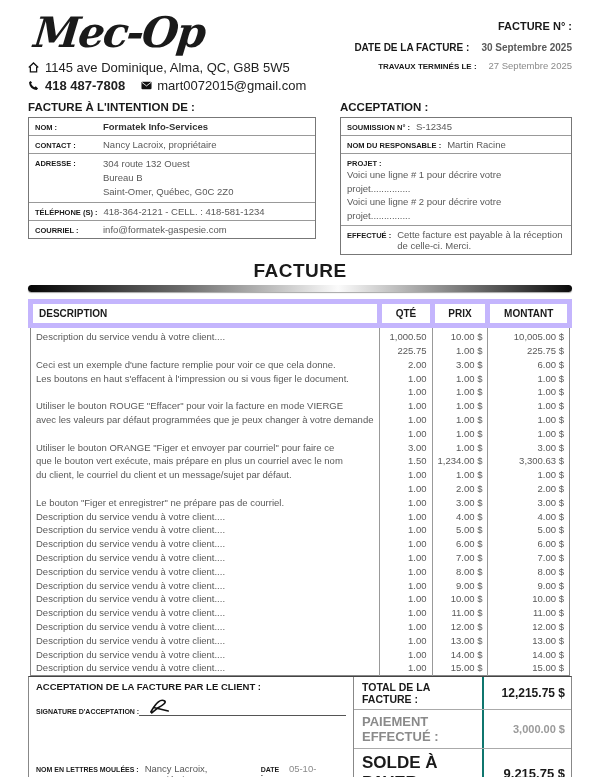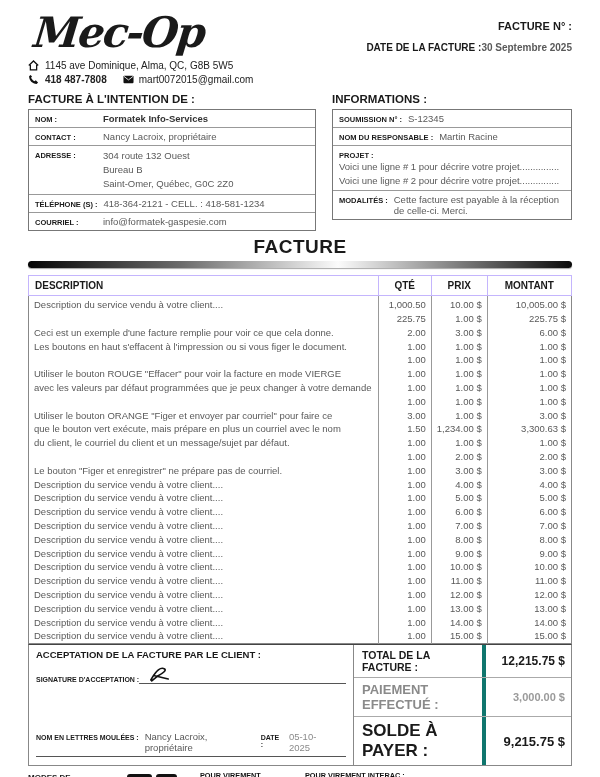--- a/index.html
+++ b/index.html
@@ -5,38 +5,38 @@
   * { box-sizing: border-box; margin: 0; padding: 0; }
   html,body { width:600px; height:777px; background:#fff; overflow:hidden; }
   body { font-family:"Liberation Sans", sans-serif; color:#1a1a1a; }
   .page { padding:10px 28px 0 28px; width:600px; height:777px; }
 
   
   .header { display:flex; justify-content:space-between; }
   .logo { font-family:"DejaVu Serif", serif; font-style:italic; font-weight:bold;
           font-size:42px; line-height:1.1; letter-spacing:-2px; transform:skewX(-6deg); padding-left:6px;}
   .contact-block { margin-top:4px; }
-  .contact-line { display:flex; align-items:center; gap:6px; font-size:10px; margin-top:3px; color:#222;}
+  .contact-line { display:flex; align-items:center; gap:6px; font-size:13px; margin-top:3px; color:#222;}
   .contact-line .ic { width:11px; height:11px; flex:0 0 11px; }
   .phone-strong { font-weight:bold; }
   .email-gap { margin-left:10px; display:flex; align-items:center; gap:5px;}
 
   .header-right { text-align:right; padding-top:8px; }
-  .hr-row { display:flex; justify-content:flex-end; align-items:baseline; }
+  .hr-row { display:flex; justify-content:flex-end; align-items:baseline; gap:12px; }
   .hr-row1 { margin-top:2px; }
   .hr-row1 .lab { font-size:11px; font-weight:bold; }
   .hr-row1 .val { font-size:21px; font-weight:bold; letter-spacing:0.5px;}
   .hr-row2 { margin-top:10px; }
   .hr-row2 .lab, .hr-row2 .val { font-size:10px; font-weight:bold; }
   .hr-row3 { margin-top:7px; }
   .hr-row3 .lab { font-size:8px; font-weight:bold; }
   .hr-row3 .val { font-size:9.5px; color:#8a8a8a; }
 
   
-  .info-section { display:flex; gap:16px; margin-top:8px;justify-content:center; }
+  .info-section { display:flex; gap:24px; margin-top:8px;justify-content:center; }
   .col-left { flex:0 0 288px; }
   .col-right { flex:1; }
   .info-title { font-weight:bold; font-size:11.5px; margin-bottom:4px; }
   .info-table { border:1.5px solid #777; }
   .info-row { border-bottom:1px solid #999; padding:3px 6px; display:flex; gap:6px; }
   .info-row:last-child { border-bottom:none; }
   .lbl { font-weight:bold; font-size:7.5px; padding-top:2px; white-space:nowrap; }
   .w-lbl { flex:0 0 62px; }
   .val { font-size:9.5px; color:#595959; }
   .val-bold { font-weight:bold; color:#333; }
@@ -44,21 +44,21 @@
   .projet-lines div { line-height:13.5px; }
 
   
   .facture-title { text-align:center; font-size:19px; font-weight:bold; margin-top:5px; letter-spacing:0.5px;}
   .grad-bar { height:7px; border-radius:4px; margin-top:3px;
       background:linear-gradient(90deg,#050505 0%,#6a6a6a 28%,#fbfbfb 57%,#787878 80%,#0a0a0a 100%);
       box-shadow:0 1px 1px rgba(0,0,0,0.35); }
 
   
   table.inv { width:100%; border-collapse:collapse; margin-top:7px; border:1px solid #888; }
-  .inv th { border:1px solid #c4b5fd; font-size:10px; padding:4px 6px; text-align:center; }
+  .inv th { border:5px solid #c4b5fd; font-size:10px; padding:4px 6px; text-align:center; }
   .inv th.h-desc { text-align:left; }
   .inv td { font-size:9.5px; color:#595959; line-height:13.8px; padding:0 5px; white-space:nowrap; overflow:hidden;}
   .inv td.desc { }
   .inv td.num { text-align:right; border-left:1px solid #999; }
   .inv col.c-desc{ width:350px;} .inv col.c-qty{ width:55px;} .inv col.c-price{ width:47px;} .inv col.c-amt{ width:92px;}
   .inv tbody tr:first-child td { padding-top:2px; }
 
   
   .footer-block { display:flex; border:1px solid #888; border-top:1.5px solid #444; }
   .accept-cell { flex:1; border-right:1px solid #888; padding:4px 7px 5px 7px; display:flex; flex-direction:column; }
@@ -67,21 +67,21 @@
   .sig-label { font-weight:bold; font-size:7px; white-space:nowrap; padding-bottom:1px;}
   .sig-line { flex:1; border-bottom:1px solid #555; height:15px; display:flex; align-items:flex-end; padding-left:10px; }
   .nom-row { display:flex; align-items:baseline; gap:6px; border-bottom:1px solid #555; padding:3px 0 3px 0; }
   .nom-row .name { font-size:9.5px; color:#595959; }
   .date-label { font-weight:bold; font-size:7px; margin-left:auto; }
   .date-val { font-size:9.5px; color:#8a8a8a; padding-right:10px;margin-top:44px;}
   .totals-cell { flex:0 0 217px; display:flex; flex-direction:column; }
   .total-row { display:flex; align-items:stretch; border-bottom:1px solid #aaa; }
   .total-row:last-child { border-bottom:none; }
   .t-lab { flex:1; text-align:left; font-weight:bold; padding:4px 8px; align-self:center;}
-  .t-val { flex:0 0 89px; border-left:4px solid #0f766e; text-align:right; font-weight:bold; padding:4px 6px; align-self:stretch; display:flex; align-items:center; justify-content:flex-end;}
+  .t-val { flex:0 0 89px; border-left:2px solid #0f766e; text-align:right; font-weight:bold; padding:4px 6px; align-self:stretch; display:flex; align-items:center; justify-content:flex-end;}
   .row-total .t-lab { font-size:10.5px; } .row-total .t-val { font-size:12px; }
   .row-paid .t-lab { font-size:13px; color:#8a8a8a; } .row-paid .t-val { font-size:11px; color:#9a9a9a; }
   .row-balance .t-lab { font-size:17px; } .row-balance .t-val { font-size:13px; }
 
   
   .payment-section { display:flex; gap:10px; margin-top:5px; }
   .modes-label { flex:0 0 60px; font-weight:bold; font-size:8px; line-height:1.35; padding-top:2px;}
   .icons-block { flex:0 0 92px; text-align:center; padding-top:3px;}
   .icons-row { display:flex; align-items:center; justify-content:center; gap:4px; }
   .etransfer-icon { display:flex; flex-direction:column; gap:2px; align-items:flex-end;}
@@ -134,20 +134,24 @@
       </div>
     </div>
     <div class="header-right">
       <div class="hr-row hr-row1">
         <span class="lab">FACTURE N° :</span>
       </div>
       <div class="hr-row hr-row2">
         <span class="lab">DATE DE LA FACTURE :</span>
         <span class="val">30 Septembre 2025</span>
       </div>
+      <div class="hr-row hr-row3">
+        <span class="lab">TRAVAUX TERMINÉS LE :</span>
+        <span class="val">27 Septembre 2025</span>
+      </div>
     </div>
   </div>
 
   <div class="info-section">
     <div class="col-left">
       <div class="info-title">FACTURE À L'INTENTION DE :</div>
       <div class="info-table">
         <div class="info-row">
           <span class="lbl w-lbl">NOM :</span>
           <span class="val val-bold">Formatek Info-Services</span>
@@ -168,39 +172,39 @@
           <span class="lbl w-lbl">TÉLÉPHONE (S) :</span>
           <span class="val">418-364-2121 - CELL. : 418-581-1234</span>
         </div>
         <div class="info-row">
           <span class="lbl w-lbl">COURRIEL :</span>
           <span class="val">info@formatek-gaspesie.com</span>
         </div>
       </div>
     </div>
     <div class="col-right">
-      <div class="info-title">INFORMATIONS :</div>
+      <div class="info-title">ACCEPTATION :</div>
       <div class="info-table">
         <div class="info-row">
           <span class="lbl">SOUMISSION N° :</span>
           <span class="val">S-12345</span>
         </div>
         <div class="info-row">
           <span class="lbl">NOM DU RESPONSABLE :</span>
           <span class="val">Martin Racine</span>
         </div>
         <div class="info-row" style="display:block;">
           <div class="lbl">PROJET :</div>
           <div class="val projet-lines">
               <div>Voici une ligne # 1 pour décrire votre projet...............</div>
               <div>Voici une ligne # 2 pour décrire votre projet...............</div>
             </div>
         </div>
         <div class="info-row">
-          <span class="lbl">MODALITÉS :</span>
+          <span class="lbl">EFFECTUÉ :</span>
           <span class="val">Cette facture est payable à la réception de celle-ci. Merci.</span>
         </div>
       </div>
     </div>
   </div>
 
   <div class="facture-title">FACTURE</div>
   <div class="grad-bar"></div>
 
   <table class="inv">

